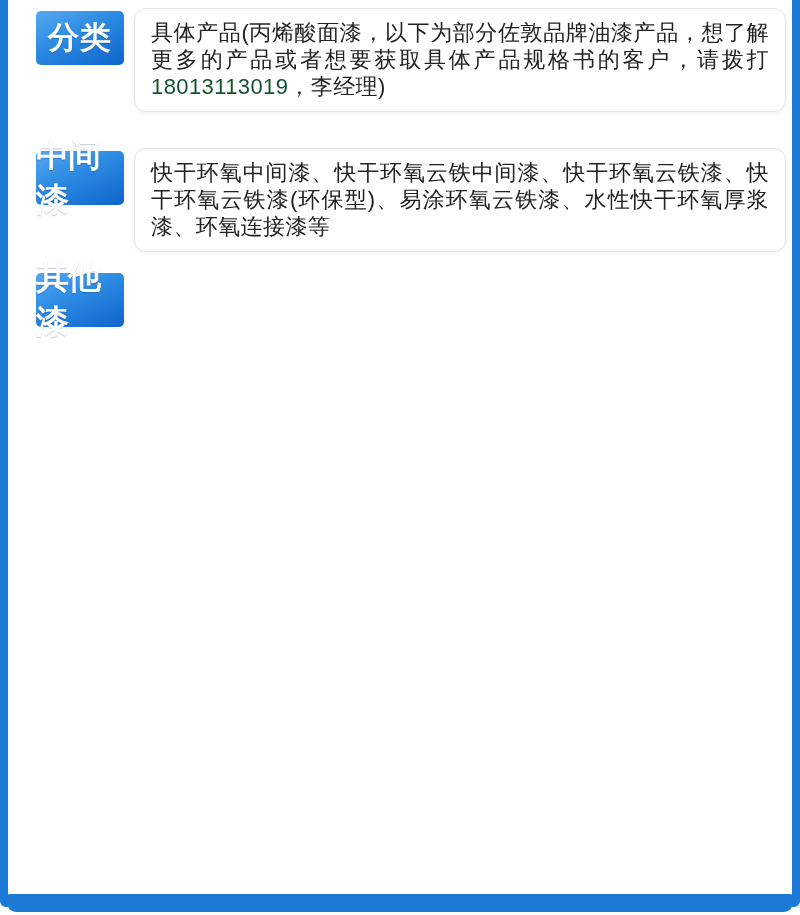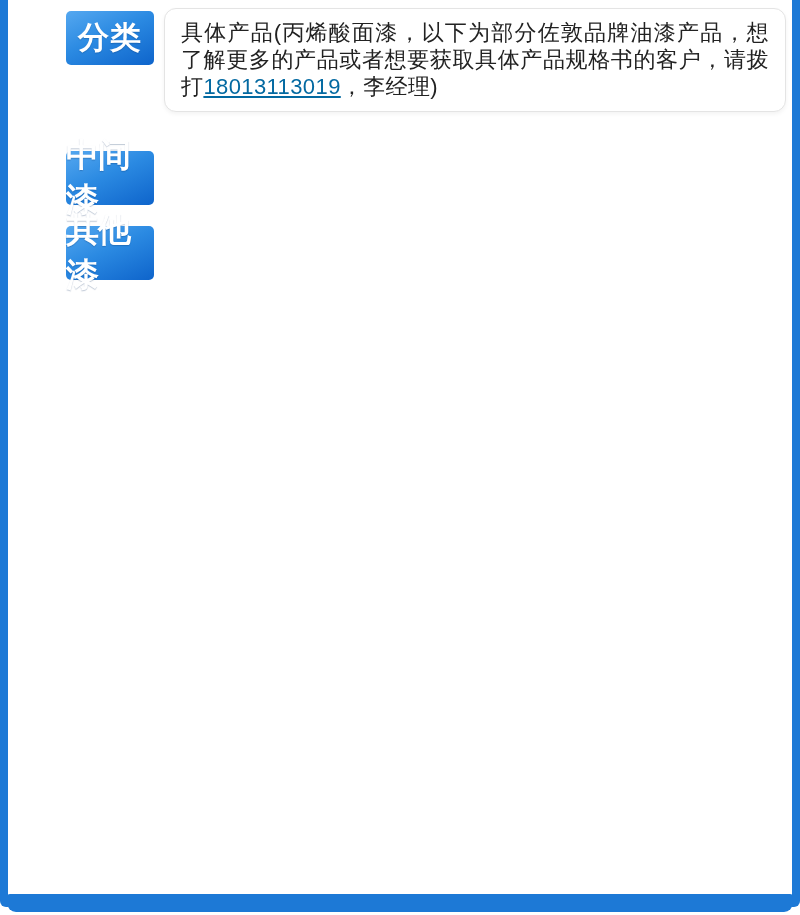--- a/index.html
+++ b/index.html
@@ -11,21 +11,21 @@
   
   .frame-left,.frame-right{
     position:absolute;top:0;bottom:8px;width:8px;background:#1d79d6;z-index:1;
   }
   .frame-left{left:0;border-bottom-left-radius:6px;}
   .frame-right{right:0;border-bottom-right-radius:6px;}
   .frame-bottom{
     position:absolute;left:7px;right:7px;bottom:3px;height:18px;
     background:#1d79d6;border-radius:3px 3px 9px 9px;z-index:1;
   }
-  .content-wrap{position:absolute;left:0;top:0;width:800px;padding-top:8px;box-sizing:border-box;padding-left:30px;}
+  .content-wrap{position:absolute;left:0;top:0;width:800px;padding-top:8px;box-sizing:border-box;}
   .row{
     display:flex;align-items:flex-start;
     margin:0 14px 18px 36px;
   }
   .label-box{
     flex:0 0 88px;width:88px;height:54px;margin:3px 10px 0 0;
     border-radius:5px;
     background:linear-gradient(155deg,#55a8f0 0%,#2b8ae2 45%,#0e64cb 100%);
     color:#ffffff;font-weight:bold;font-size:31px;letter-spacing:1px;
     display:flex;align-items:center;justify-content:center;
@@ -34,21 +34,21 @@
   .label-box.lbl-3{font-size:33px;letter-spacing:-1px;}
   .content-box{
     flex:1;min-width:0;
     background:#ffffff;
     border:1px solid #e4e4e4;border-radius:12px;
     box-shadow:0 2px 4px rgba(0,0,0,.05);
     padding:10px 16px 11px 16px;
     font-size:22px;line-height:27px;letter-spacing:.4px;
     color:#222222;text-align:justify;
   }
-  .phone{color:#0369a1;text-decoration:underline;}
+  .phone{color:#14532d;}
 </style>
 </head>
 <body>
 
 <div class="frame-left"></div>
 <div class="frame-right"></div>
 <div class="frame-bottom"></div>
 
 <div class="content-wrap">
 
@@ -57,19 +57,20 @@
     <div class="content-box"><span>具体产品(丙烯酸面漆，以下为部分佐敦品牌油漆产品，想了解更多的产品或者想要获取具体产品规格书的客户，请拨打</span><span class="phone">18013113019</span><span>，李经理)</span>
     </div>
   </div>
 
   <div class="row">
   </div>
 
 
   <div class="row">
     <div class="label-box lbl-3">中间漆</div>
+    <div class="content-box">快干环氧中间漆、快干环氧云铁中间漆、快干环氧云铁漆、快干环氧云铁漆(环保型)、易涂环氧云铁漆、水性快干环氧厚浆漆、环氧连接漆等</div>
   </div>
 
   <div class="row">
     <div class="label-box lbl-3">其他漆</div>
   </div>
 
 </div>
 
 </body></html>

